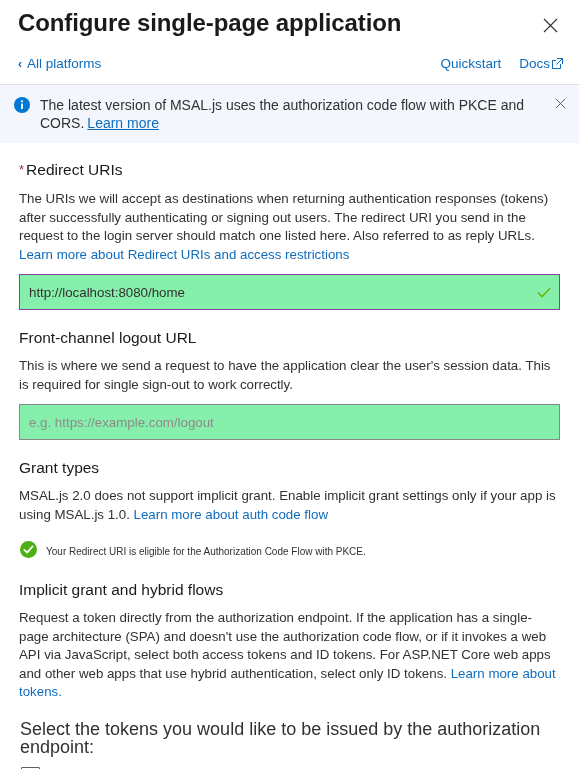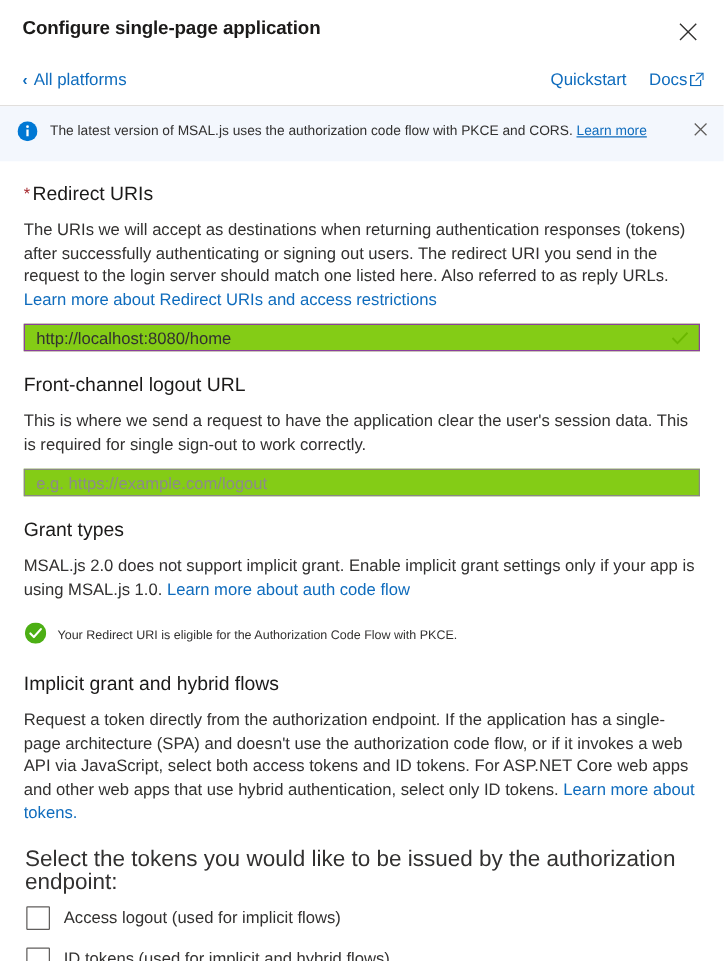--- a/index.html
+++ b/index.html
@@ -26,21 +26,21 @@
   
   .panel-header {
     display: flex;
     align-items: flex-start;
     justify-content: space-between;
     padding: 10px 14px 0 18px;
     height: 44px;
     box-sizing: border-box;
   }
   .panel-title {
-    font-size: 15px;
+    font-size: 24px;
     font-weight: 600;
     color: #1b1a19;
     letter-spacing: -0.1px;
     line-height: 26px;
     margin: 0;
     white-space: nowrap;
   }
   .close-btn {
     width: 30px;
     height: 28px;
@@ -117,21 +117,21 @@
     min-height: 44px;
   }
   .info-icon {
     flex: 0 0 auto;
     width: 16px;
     height: 16px;
     margin-top: 1px;
   }
   .info-text {
     flex: 1 1 auto;
-    font-size: 11px;
+    font-size: 14px;
     line-height: 18px;
     color: #323130;
     padding-left: 10px;
     padding-right: 8px;
   }
   .info-text .learn {
     color: #0f6cbd;
     text-decoration: underline;
     cursor: pointer;
     margin-left: 3px;
@@ -182,24 +182,24 @@
   .body-text .link {
     color: #0f6cbd;
     cursor: pointer;
     text-decoration: none;
   }
 
   
   .text-field {
     position: relative;
     width: 100%;
-    height: 22px;
+    height: 36px;
     box-sizing: border-box;
     border: 1px solid #8a8886;
-    background: #84cc16;
+    background: #86efac;
     display: flex;
     align-items: center;
   }
   .text-field.valid { border-color: #8b3f9c; }
   .text-field input {
     flex: 1 1 auto;
     border: none;
     outline: none;
     background: transparent;
     font-family: "Liberation Sans", sans-serif;

